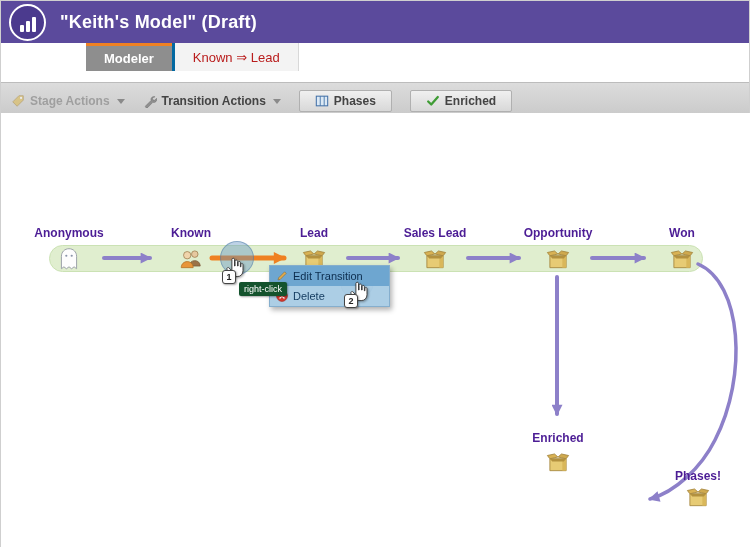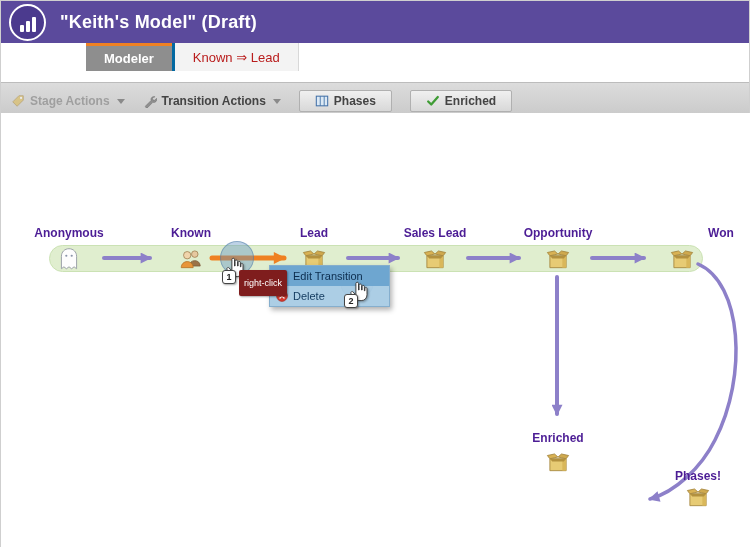--- a/index.html
+++ b/index.html
@@ -37,21 +37,21 @@
   .stage-icon { position:absolute; width:26px; height:26px; }
   .sel-circle { position:absolute; width:34px; height:34px; border-radius:50%; background:rgba(98,148,196,.42); border:1px solid rgba(70,115,160,.45); }
 
   .context-menu { position:absolute; left:268px; top:152px; width:121px; background:rgba(168,203,228,.95); border:1px solid #85aecd; box-shadow:2px 3px 5px rgba(0,0,0,.3); }
   .menu-item { height:20px; display:flex; align-items:center; gap:5px; padding:0 6px; font-size:11px; color:#123a5e; }
   .menu-item.highlight { background:#6ea6d0; color:#0c2d4e; }
   .mi-icon { width:12px; height:12px; display:flex; flex:0 0 auto; }
 
   .cursor { position:absolute; width:24px; height:24px; filter:drop-shadow(1px 1px 1px rgba(0,0,0,.35)); }
   .badge { position:absolute; width:14px; height:14px; background:#fff; border:1px solid #444; border-radius:3px; font-size:9px; font-weight:700; color:#222; display:flex; align-items:center; justify-content:center; box-shadow:1px 1px 2px rgba(0,0,0,.35); }
-  .tooltip { position:absolute; background:#7f1d1d; color:#fff; font-size:9px; padding:8px 5px; border-radius:2px; white-space:nowrap; box-shadow:1px 1px 2px rgba(0,0,0,.35); }
+  .tooltip { position:absolute; background:#14532d; color:#fff; font-size:9px; padding:2px 5px; border-radius:2px; white-space:nowrap; box-shadow:1px 1px 2px rgba(0,0,0,.35);margin-top:12px; }
 </style>
 </head>
 <body>
 
 <div class="app">
 
   <div class="header">
     <div class="logo">
       <span class="bar" style="height:7px"></span>
       <span class="bar" style="height:11px"></span>
@@ -125,21 +125,21 @@
       <path d="M591 145 H643" stroke="#8d80c9" stroke-width="4" stroke-linecap="round" fill="none" marker-end="url(#mkP)"></path>
       <path d="M556 164 V301" stroke="#8d80c9" stroke-width="4" stroke-linecap="round" fill="none" marker-end="url(#mkP)"></path>
       <path d="M697 151 C741 170 747 263 714 327 C700 355 674 379 649 386" stroke="#8d80c9" stroke-width="3.5" stroke-linecap="round" fill="none" marker-end="url(#mkP)"></path>
     </svg>
 
     <div class="stage-label" style="left:68px">Anonymous</div>
     <div class="stage-label" style="left:190px">Known</div>
     <div class="stage-label" style="left:313px">Lead</div>
     <div class="stage-label" style="left:434px">Sales Lead</div>
     <div class="stage-label" style="left:557px">Opportunity</div>
-    <div class="stage-label" style="left:720px">Won</div>
+    <div class="stage-label" style="left:681px">Won</div>
     <div class="stage-label floating" style="left:557px; top:318px">Enriched</div>
     <div class="stage-label floating" style="left:697px; top:356px">Phases!</div>
 
     <span class="stage-icon" style="left:55px; top:133px">
       <svg viewBox="0 0 24 24" width="26" height="26">
         <path d="M12 2.5 C8 2.5 5 5.5 5 9.5 V21 L7.3 19.2 9.6 21 12 19.2 14.4 21 16.7 19.2 19 21 V9.5 C19 5.5 16 2.5 12 2.5 Z" fill="#fdfdfd" stroke="#9aa0a8" stroke-width="0.9"></path>
         <circle cx="9.5" cy="9" r="1" fill="#8a94a8"></circle>
           <circle cx="14.5" cy="9" r="1" fill="#8a94a8"></circle>
       </svg>
     </span>

